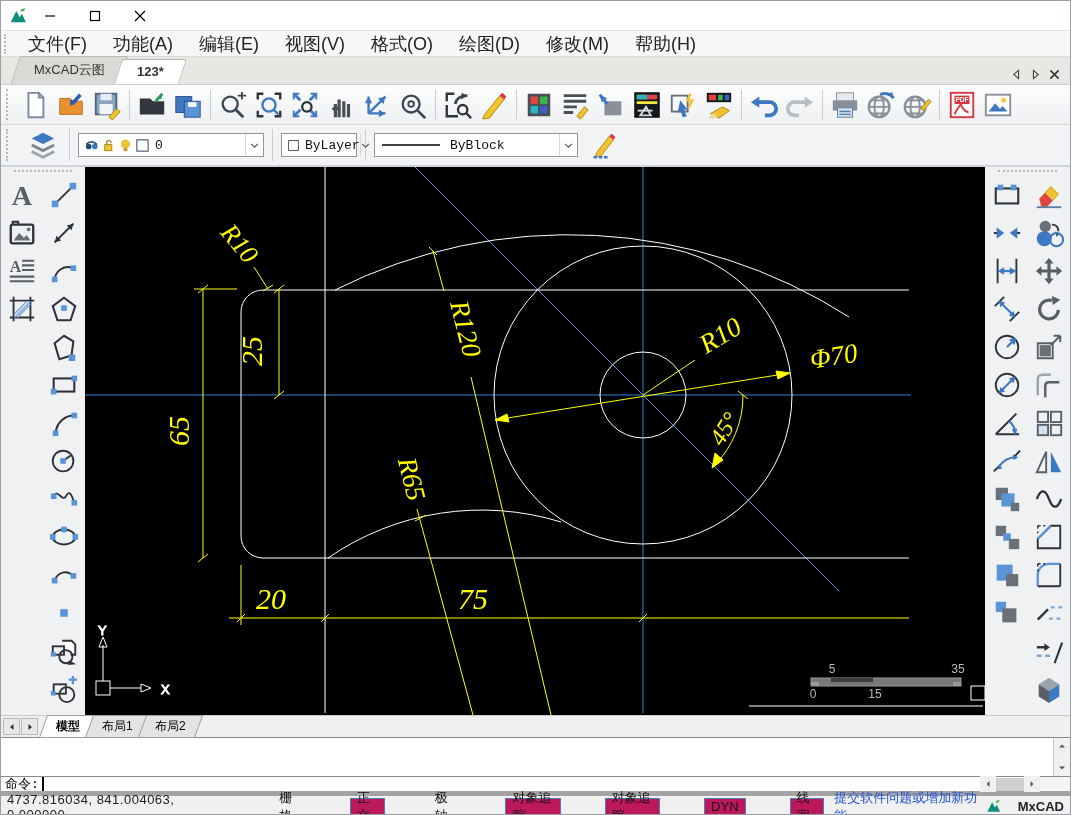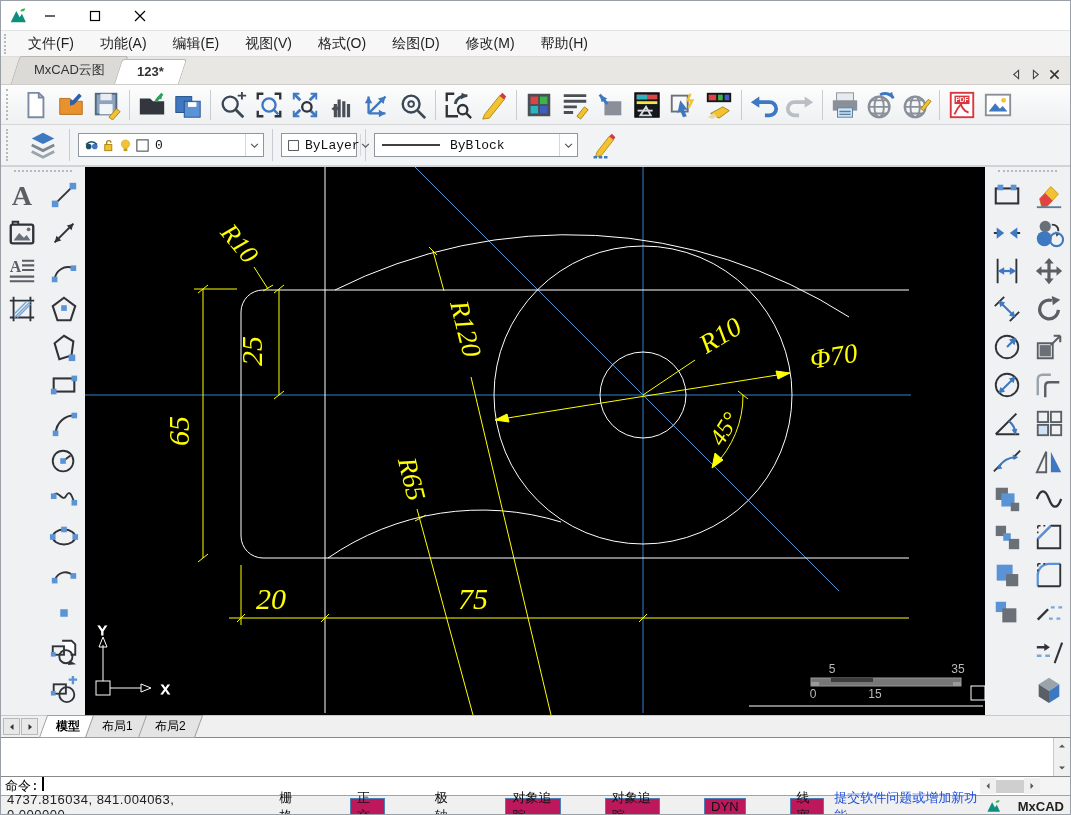--- a/index.html
+++ b/index.html
@@ -7,21 +7,21 @@
   #app{width:1071px;height:815px;background:#f0f0f0;font-family:"Liberation Sans",sans-serif;
        position:relative;overflow:hidden;border:1px solid #9aa0a6;}
   
   .titlebar{height:30px;background:#ffffff;display:flex;align-items:center;padding-left:8px;border-bottom:1px solid #e3e3e3;}
   .titlebar .title{font-size:13px;color:#111;margin-left:6px;flex:1;}
   .wincontrols{display:flex;height:100%;}
   .winbtn{width:45px;height:100%;display:flex;align-items:center;justify-content:center;background:transparent;border:none;}
   
   .menubar{height:26px;background:#f7f7f7;display:flex;align-items:center;border-bottom:1px solid #ddd;}
   .grip-v{width:5px;height:80%;margin:0 6px 0 3px;border-left:2px dotted #b9b9b9;}
-  .menu-item{font-size:14px;color:#222;padding:2px 13px;cursor:default;text-align:center;}
+  .menu-item{font-size:18px;color:#222;padding:2px 13px;cursor:default;text-align:center;}
   
   .doctabs{height:28px;background:#e9e7e4;display:flex;align-items:flex-end;padding-left:14px;border-bottom:1px solid #cfcdc9;}
   .dtab{position:relative;font-size:13px;padding:4px 18px 5px 18px;color:#333;background:#dcdad6;
         border:1px solid #b9b7b2;border-bottom:none;transform:skewX(-18deg);margin-right:-6px;border-radius:3px 3px 0 0;}
   .dtab>span{display:inline-block;transform:skewX(18deg);}
   .dtab.active{background:#ffffff;font-weight:bold;z-index:2;}
   .doctabs-right{margin-left:auto;display:flex;align-items:center;gap:8px;padding:0 10px 4px 0;}
   .doctabs-right .sbtn{background:none;border:none;padding:0;line-height:0;}
   
   .toolbar{height:40px;background:linear-gradient(#fdfdfd,#eef0f2);display:flex;align-items:center;border-bottom:1px solid #d7d7d7;padding-left:2px;}
@@ -51,21 +51,21 @@
   .layouttabs{height:22px;background:#f0f0f0;display:flex;align-items:center;border-top:1px solid #c9c9c9;padding-left:2px;font-size:12px;}
   .lt-nav{width:17px;height:17px;display:flex;align-items:center;justify-content:center;background:#e8e8e8;border:1px solid #b9b9b9;padding:0;margin-right:1px;}
   .ltab{padding:2px 12px;border-right:1px solid #a9a9a9;transform:skewX(-20deg);background:#e4e4e4;border:1px solid #9f9f9f;margin-left:-4px;}
   .ltab>span{display:inline-block;transform:skewX(20deg);}
   .ltab.active{background:#ffffff;font-weight:bold;}
   
   .cmdhist{height:40px;background:#fff;border:1px solid #898989;border-left:none;border-right:none;display:flex;}
   .cmdlines{flex:1;font-family:"Liberation Mono",monospace;font-size:13px;color:#000;padding:1px 4px;line-height:18px;white-space:pre;overflow:hidden;}
   .vscroll{width:17px;background:#f0f0f0;border-left:1px solid #c9c9c9;display:flex;flex-direction:column;justify-content:space-between;align-items:center;}
   .scrbtn{width:16px;height:16px;display:flex;align-items:center;justify-content:center;background:#f0f0f0;border:none;padding:0;}
-  .cmdinput{height:19px;background:#fff;border-bottom:1px solid #a3a3a3;display:flex;align-items:flex-start;
+  .cmdinput{height:19px;background:#fff;border-bottom:5px solid #a3a3a3;display:flex;align-items:center;
             font-family:"Liberation Mono",monospace;font-size:13px;padding-left:4px;}
   .caret{display:inline-block;width:2px;height:14px;background:#000;margin-left:3px;}
   .hscroll{margin-left:auto;display:flex;align-items:center;height:100%;}
   .hthumb{width:28px;height:13px;background:#cfcfcf;}
   .hspacer{width:30px;height:100%;background:#f4f4f4;}
   
   .statusbar{height:21px;background:#f0f0f0;display:flex;align-items:center;font-size:13px;color:#111;padding:0 6px;gap:6px;}
   .coords{font-size:13px;color:#222;letter-spacing:0.5px;}
   .toggle{padding:0 6px;height:17px;display:flex;align-items:center;margin-left:40px;}
   .toggle.boxed{border:1px solid #4d7fb5;background:#be185d;}

